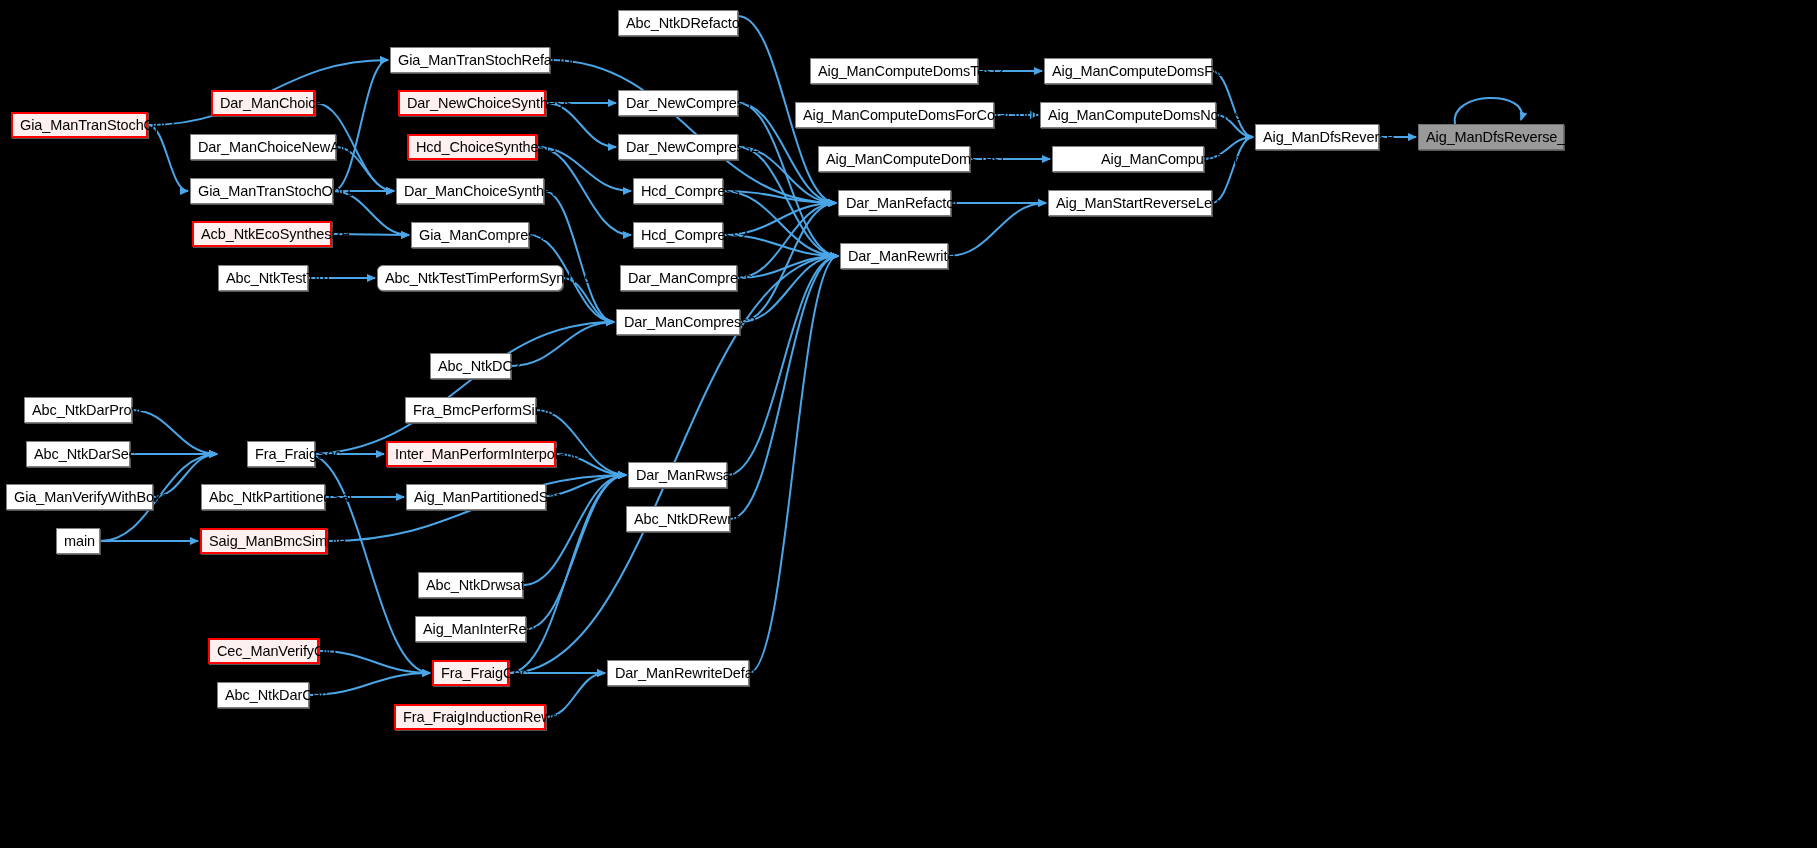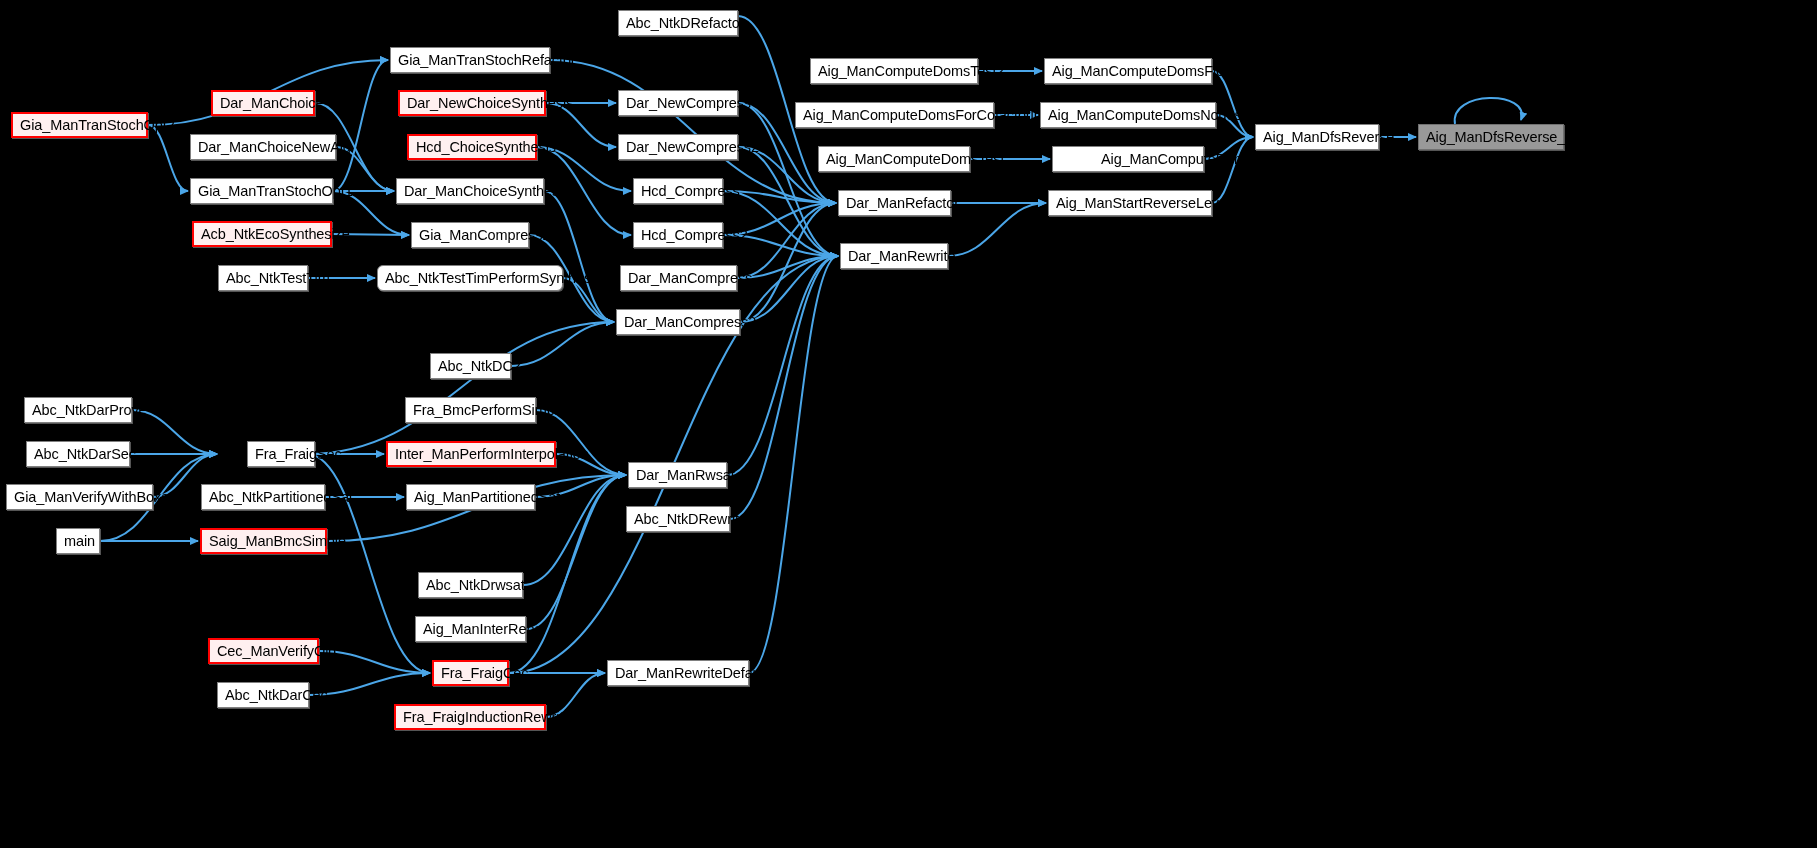--- a/index.html
+++ b/index.html
@@ -160,21 +160,21 @@
       <div class="node" style="left: 616px; top: 309px; width: 124px; text-align: right;"><span>Dar_ManCompress2</span></div>
       <div class="node" style="left: 430px; top: 353px; width: 81px;"><span>Abc_NtkDC2</span></div>
       <div class="node" style="left: 24px; top: 397px; width: 108px;"><span>Abc_NtkDarProve</span></div>
       <div class="node" style="left: 405px; top: 397px; width: 131px;"><span>Fra_BmcPerformSimple</span></div>
       <div class="node" style="left: 26px; top: 441px; width: 104px;"><span>Abc_NtkDarSec</span></div>
       <div class="node" style="left: 219px; top: 441px; width: 68px; margin-left: 28px;"><span>Fra_FraigSec</span></div>
       <div class="node red" style="left: 386px; top: 441px; width: 170px;"><span>Inter_ManPerformInterpolation</span></div>
       <div class="node" style="left: 628px; top: 462px; width: 99px;"><span>Dar_ManRwsat</span></div>
       <div class="node" style="left: 6px; top: 484px; width: 147px;"><span>Gia_ManVerifyWithBoxes</span></div>
       <div class="node" style="left: 201px; top: 484px; width: 124px;"><span>Abc_NtkPartitionedSat</span></div>
-      <div class="node" style="left: 406px; top: 484px; width: 129px;"><span>Aig_ManPartitionedSat</span></div>
+      <div class="node" style="left: 406px; top: 484px; width: 140px;"><span>Aig_ManPartitionedSat</span></div>
       <div class="node" style="left: 626px; top: 506px; width: 104px;"><span>Abc_NtkDRewrite</span></div>
       <div class="node" style="left: 56px; top: 528px; width: 44px;"><span>main</span></div>
       <div class="node red" style="left: 200px; top: 528px; width: 127px;"><span>Saig_ManBmcSimple</span></div>
       <div class="node" style="left: 418px; top: 572px; width: 105px;"><span>Abc_NtkDrwsat</span></div>
       <div class="node" style="left: 415px; top: 616px; width: 111px;"><span>Aig_ManInterRepar</span></div>
       <div class="node red" style="left: 208px; top: 638px; width: 111px;"><span>Cec_ManVerifyOld</span></div>
       <div class="node red" style="left: 432px; top: 660px; width: 77px;"><span>Fra_FraigCec</span></div>
       <div class="node" style="left: 607px; top: 660px; width: 142px;"><span>Dar_ManRewriteDefault</span></div>
       <div class="node" style="left: 217px; top: 682px; width: 92px;"><span>Abc_NtkDarCec</span></div>
       <div class="node red" style="left: 394px; top: 704px; width: 152px;"><span>Fra_FraigInductionRewrite</span></div>

